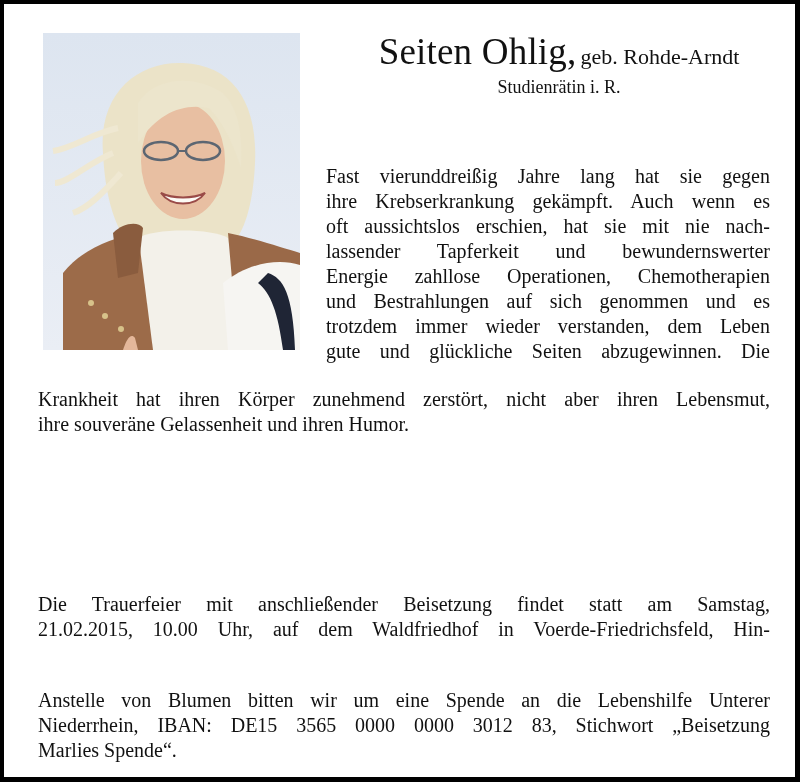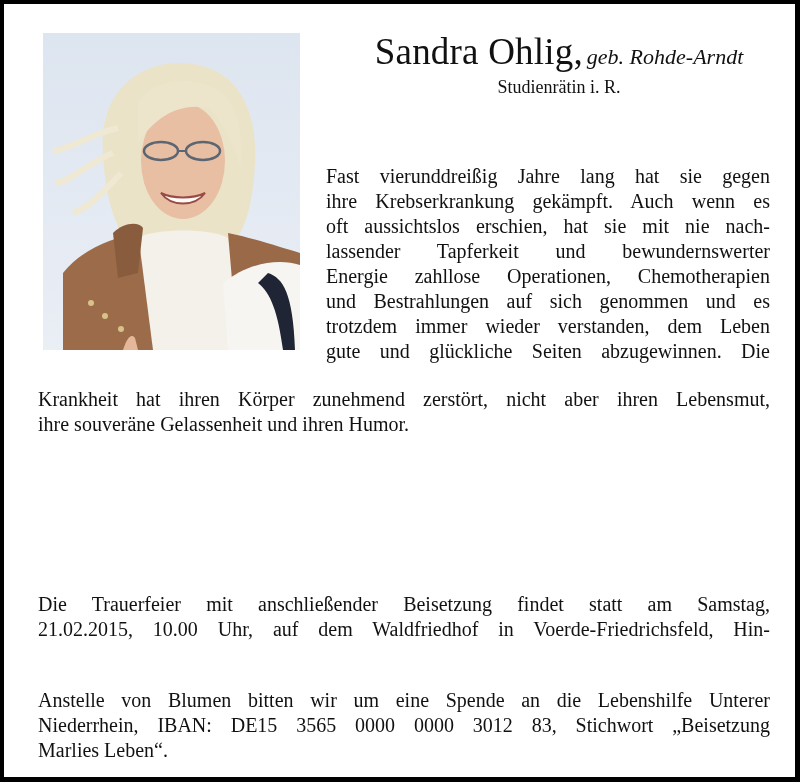--- a/index.html
+++ b/index.html
@@ -3,21 +3,21 @@
 <meta charset="utf-8">
 <style>
   html, body { margin:0; padding:0; background:#fff; }
   body { width:800px; height:782px; position:relative; overflow:hidden; font-family:"Liberation Serif","DejaVu Serif",serif; color:#111; }
   .frame { position:absolute; left:0; top:0; width:800px; height:782px; box-sizing:border-box; border:4px solid #000; border-right-width:5px; border-bottom-width:5px; background:#fff; }
   .photo { position:absolute; left:39px; top:29px; width:257px; height:317px; overflow:hidden; background:linear-gradient(180deg,#dfe6f1 0%,#e6ecf5 55%,#eef1f6 100%); }
   .photo svg { display:block; width:100%; height:100%; }
   .header { position:absolute; left:320px; top:26px; width:470px; text-align:center; }
   .name-line { white-space:nowrap; }
   .name { font-size:37px; letter-spacing:0.2px; }
-  .birth { font-size:22px;font-style:italic; }
+  .birth { font-size:22px; }
   .title { font-size:18px; margin-top:4px; }
   .dates { font-size:19px; margin-top:8px; word-spacing:2px; }
   .dates span + span { margin-left:20px; }
   .p { font-size:20px; line-height:25px; text-align:justify; }
   .p1 { position:absolute; left:322px; top:160px; width:444px; }
   .p1b { position:absolute; left:34px; top:360px; width:732px; text-align:justify; text-align-last:left;margin-top:23px; }
   .line { display:block; text-align:justify; text-align-last:justify; }
   .line.last { text-align-last:left; }
   .family { position:absolute; left:204px; top:446px; font-size:21px; line-height:28px; }
   .family div { white-space:nowrap; }
@@ -66,21 +66,21 @@
       <circle cx="48" cy="270" r="3" fill="#d7c28a"></circle>
       <circle cx="62" cy="283" r="3" fill="#d7c28a"></circle>
       <circle cx="78" cy="296" r="3" fill="#d7c28a"></circle>
 
       <path d="M80 317 C84 305 88 300 92 305 L95 317 Z" fill="#e4b79a"></path>
     </svg>
   </div>
 
   <div class="header">
     <div class="name-line">
-      <span class="name">Sandra Ohlig,</span>
+      <span class="name">Seiten Ohlig,</span>
       <span class="birth">geb. Rohde-Arndt</span>
     </div>
     <div class="title">Studienrätin i. R.</div>
   </div>
 
   <div class="p p1">
     <span class="line">Fast vierunddreißig Jahre lang hat sie gegen</span>
     <span class="line">ihre Krebserkrankung gekämpft. Auch wenn es</span>
     <span class="line">oft aussichtslos erschien, hat sie mit nie nach-</span>
     <span class="line">lassender Tapferkeit und bewundernswerter</span>
@@ -97,16 +97,16 @@
 
 
   <div class="p p2">
     <span class="line">Die Trauerfeier mit anschließender Beisetzung findet statt am Samstag,</span>
     <span class="line">21.02.2015, 10.00 Uhr, auf dem Waldfriedhof in Voerde-Friedrichsfeld, Hin-</span>
   </div>
 
   <div class="p p3">
     <span class="line">Anstelle von Blumen bitten wir um eine Spende an die Lebenshilfe Unterer</span>
     <span class="line">Niederrhein, IBAN: DE15 3565 0000 0000 3012 83, Stichwort „Beisetzung</span>
-    <span class="line last">Marlies Leben“.</span>
+    <span class="line last">Marlies Spende“.</span>
   </div>
 
 </div>
 
 </body></html>

